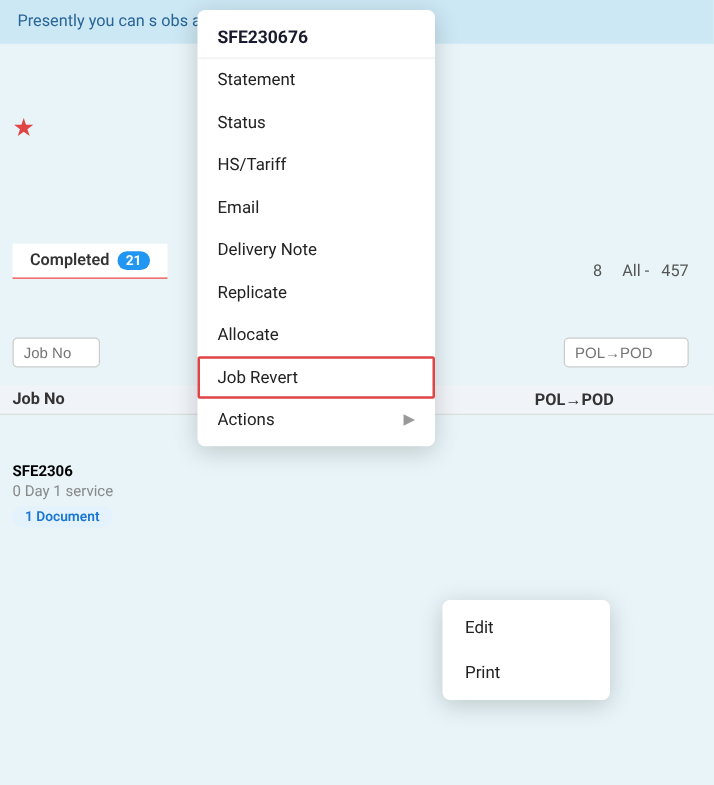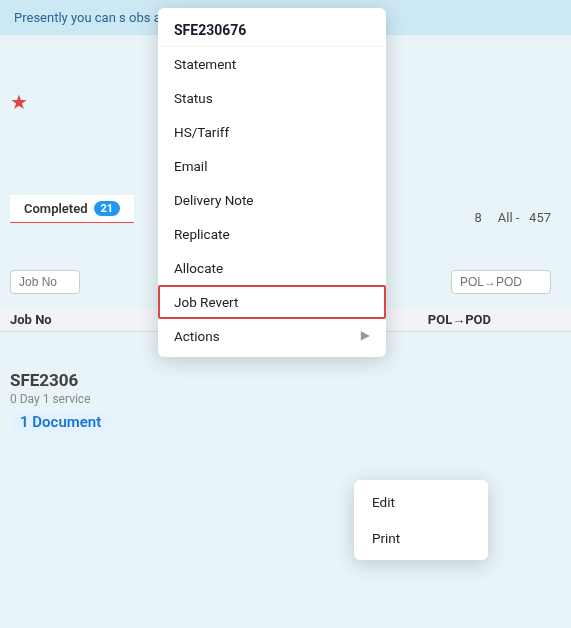--- a/index.html
+++ b/index.html
@@ -129,53 +129,53 @@
     .th-polpod { position: absolute; right: 80px; }
 
     .table-row-area {
       position: absolute;
       top: 370px;
       left: 10px;
     }
 
     .job-number {
       font-weight: 700;
-      font-size: 17px;
-      color: #404040;
+      font-size: 12px;
+      color: #000000;
     }
 
     .job-meta {
       font-size: 12px;
       color: #888;
       margin-top: 2px;
     }
 
     .doc-badge {
       display: inline-block;
       background: #e3f2fd;
       color: #1976d2;
       border-radius: 12px;
-      font-size: 15px;
+      font-size: 11px;
       padding: 2px 10px;
       margin-top: 5px;
       font-weight: 600;
     }
 
     
     .dropdown-overlay {
       position: absolute;
       top: 0; left: 0; right: 0; bottom: 0;
       z-index: 10;
     }
 
     .dropdown-menu {
       position: absolute;
       top: 8px;
       left: 158px;
-      width: 228px;
+      width: 190px;
       background: white;
       border-radius: 6px;
       box-shadow: 0 4px 20px rgba(0,0,0,0.18);
       z-index: 20;
       padding: 4px 0;
     }
 
     .menu-header {
       padding: 10px 16px 8px;
       font-weight: 700;

